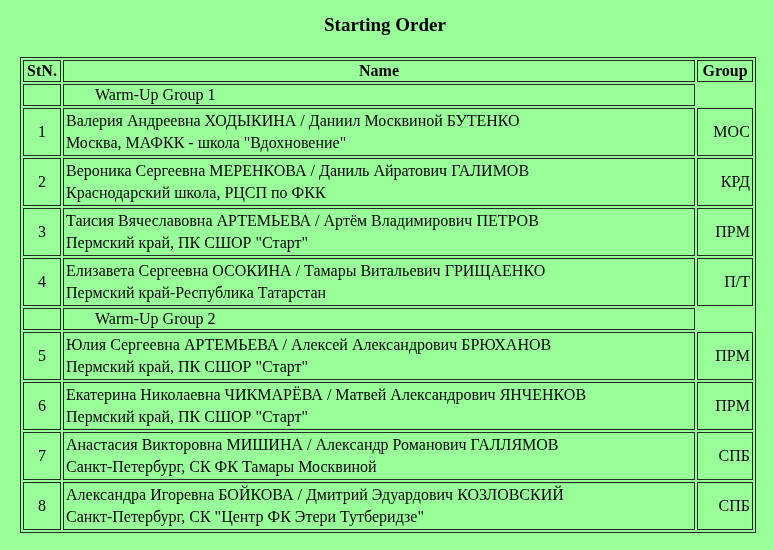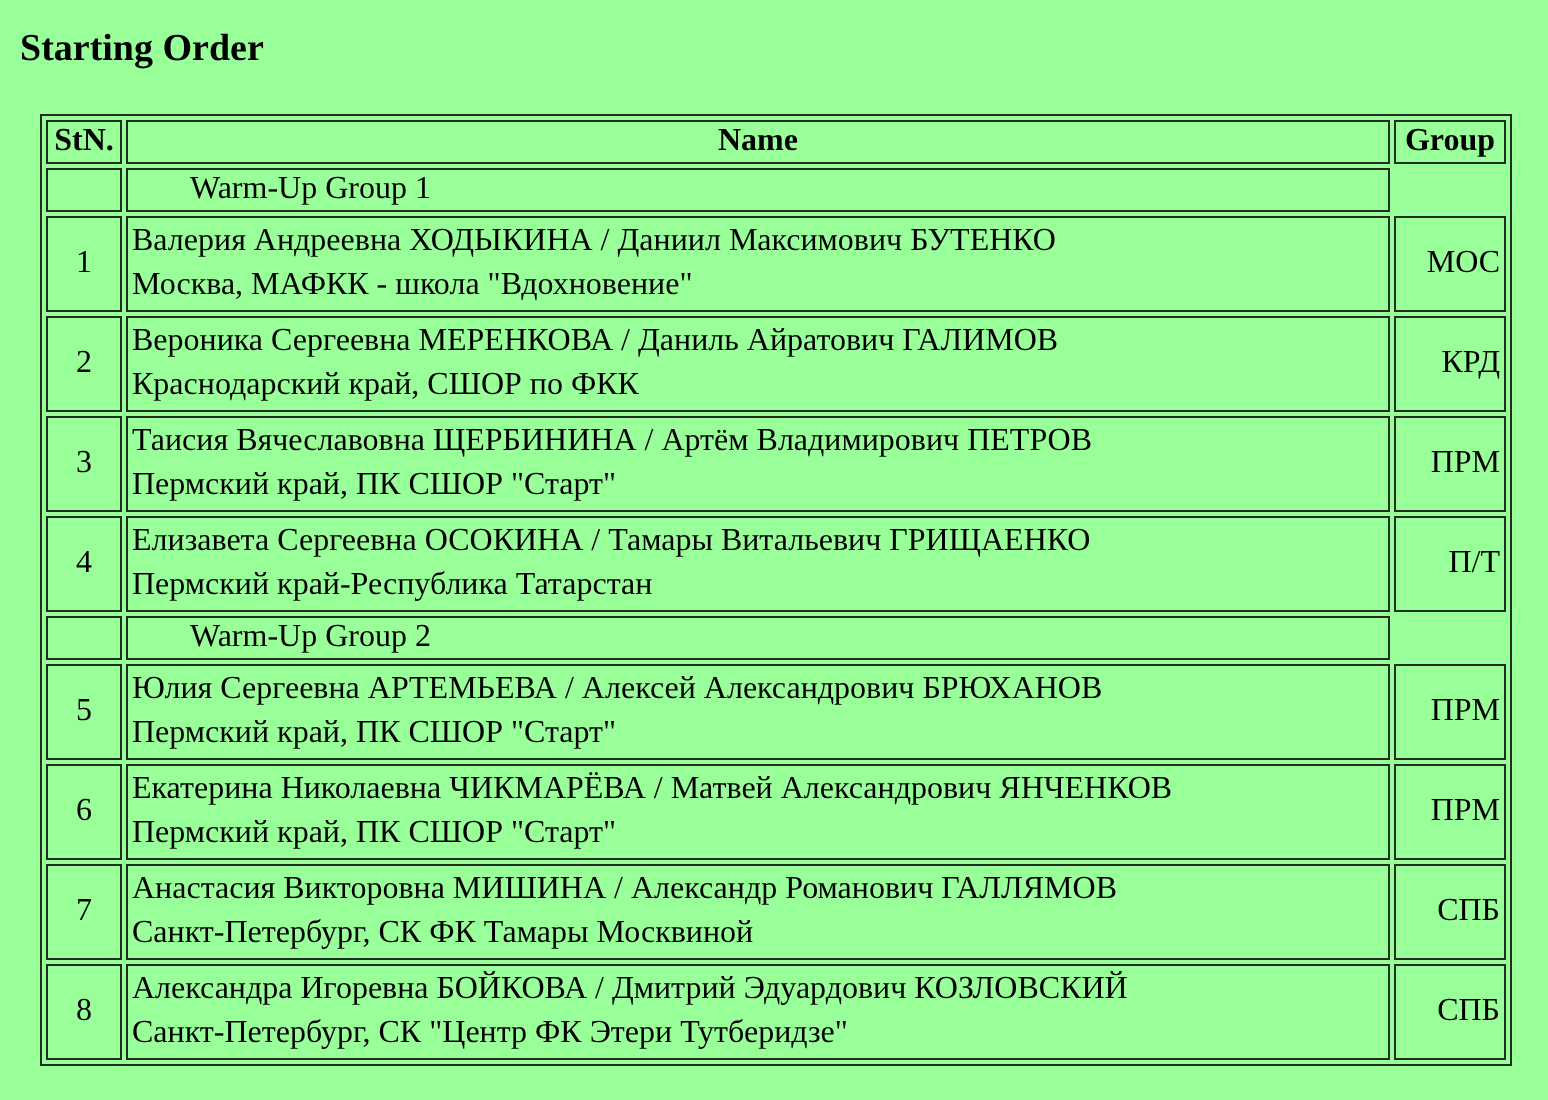--- a/index.html
+++ b/index.html
@@ -10,21 +10,21 @@
     width: 774px;
     height: 550px;
     background: #99FF99;
     color: #000;
     font-family: "Liberation Serif", "DejaVu Serif", serif;
   }
   .page-title {
     margin: 14px 4px 21px 0;
     font-size: 19px;
     font-weight: bold;
-    padding-left: 10px;
+    text-align: center;
   }
   table.start-order {
     width: 736px;
     margin-left: 20px;
     border-collapse: separate;
     border-spacing: 2px;
     border: 1px solid #1f2e1f;
     table-layout: fixed;
   }
   table.start-order th,
@@ -79,37 +79,37 @@
     </tr>
   </thead>
   <tbody>
     <tr class="row-group">
       <td class="stn-cell"></td>
       <td class="name-cell">Warm-Up Group 1</td>
     </tr>
     <tr class="row-entry">
       <td class="stn-cell">1</td>
       <td class="name-cell">
-        <div class="line">Валерия Андреевна ХОДЫКИНА / Даниил Максимович БУТЕНКО</div>
+        <div class="line">Валерия Андреевна ХОДЫКИНА / Даниил Москвиной БУТЕНКО</div>
         <div class="line">Москва, МАФКК - школа "Вдохновение"</div>
       </td>
       <td class="nation-cell">МОС</td>
     </tr>
     <tr class="row-entry">
       <td class="stn-cell">2</td>
       <td class="name-cell">
         <div class="line">Вероника Сергеевна МЕРЕНКОВА / Даниль Айратович ГАЛИМОВ</div>
-        <div class="line">Краснодарский край, СШОР по ФКК</div>
+        <div class="line">Краснодарский школа, РЦСП по ФКК</div>
       </td>
       <td class="nation-cell">КРД</td>
     </tr>
     <tr class="row-entry">
       <td class="stn-cell">3</td>
       <td class="name-cell">
-        <div class="line">Таисия Вячеславовна ЩЕРБИНИНА / Артём Владимирович ПЕТРОВ</div>
+        <div class="line">Таисия Вячеславовна АРТЕМЬЕВА / Артём Владимирович ПЕТРОВ</div>
         <div class="line">Пермский край, ПК СШОР "Старт"</div>
       </td>
       <td class="nation-cell">ПРМ</td>
     </tr>
     <tr class="row-entry">
       <td class="stn-cell">4</td>
       <td class="name-cell">
         <div class="line">Елизавета Сергеевна ОСОКИНА / Тамары Витальевич ГРИЩАЕНКО</div>
         <div class="line">Пермский край-Республика Татарстан</div>
       </td>

